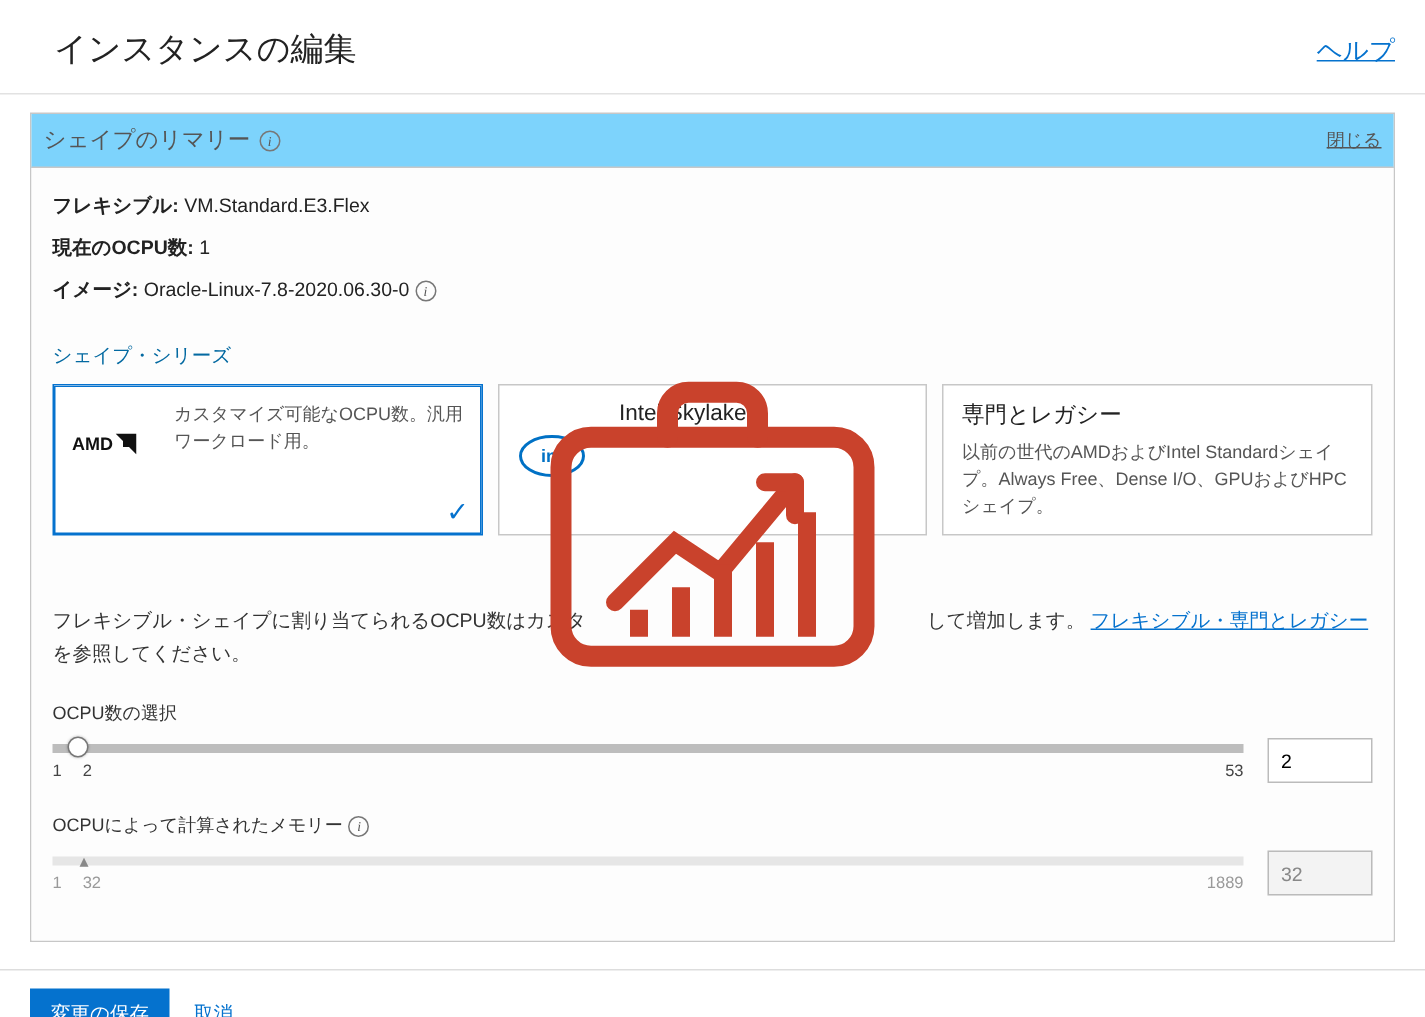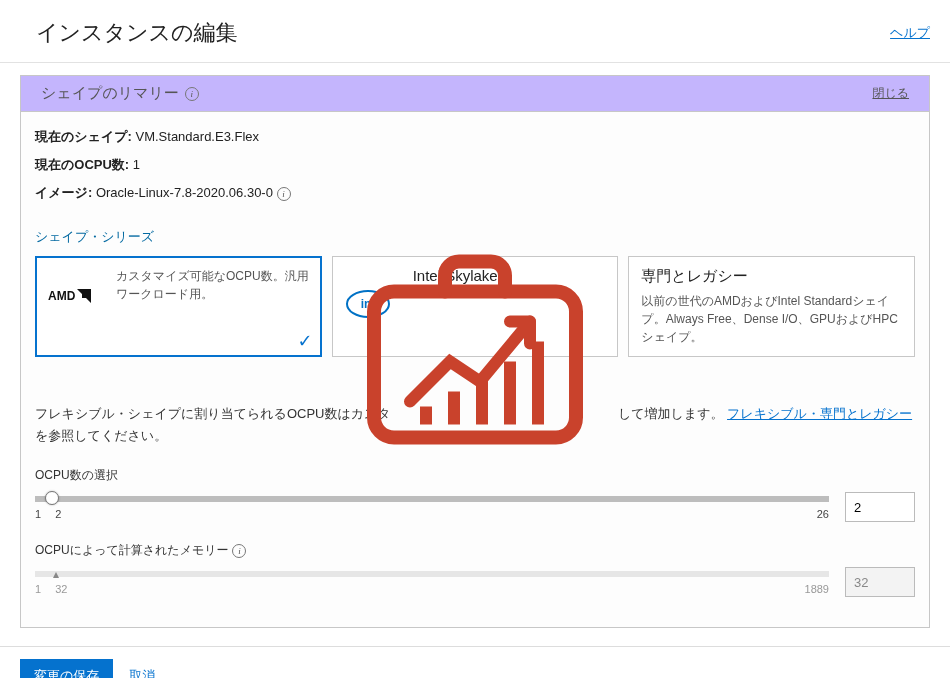--- a/index.html
+++ b/index.html
@@ -17,31 +17,31 @@
       padding: 18px 20px 14px 36px;
       border-bottom: 1px solid #e2e2e2;
     }
     .page-title {
       font-size: 22px;
       font-weight: 400;
     }
     .help-link {
       color: #0572ce;
       text-decoration: underline;
-      font-size: 13px;
+      font-size: 17px;
       cursor: pointer;
     }
     .panel {
       margin: 12px 20px 0 20px;
       border: 1px solid #c7c7c7;
     }
     .panel-header {
-      background: #c4b5fd;
+      background: #7dd3fc;
       border-bottom: 1px solid #c7c7c7;
-      padding: 8px 20px;
+      padding: 8px 8px;
       display: flex;
       justify-content: space-between;
       align-items: center;
     }
     .panel-title {
       font-size: 15px;
       color: #555;
       display: flex;
       align-items: center;
       gap: 6px;
@@ -249,21 +249,21 @@
   <div class="panel-header">
     <div class="panel-title">
       <span>シェイプのリマリー</span>
       <span class="info-icon">i</span>
     </div>
     <a class="close-link">閉じる</a>
   </div>
 
   <div class="panel-body">
     <div class="kv-row">
-      <span class="kv-label">現在のシェイプ:</span>
+      <span class="kv-label">フレキシブル:</span>
       <span class="kv-value">VM.Standard.E3.Flex</span>
     </div>
     <div class="kv-row">
       <span class="kv-label">現在のOCPU数:</span>
       <span class="kv-value">1</span>
     </div>
     <div class="kv-row">
       <span class="kv-label">イメージ:</span>
       <span class="kv-value">Oracle-Linux-7.8-2020.06.30-0</span>
       <span class="info-icon">i</span>
@@ -319,21 +319,21 @@
       <div class="slider-row">
         <div class="slider-track-wrap">
           <div class="slider-track">
             <div class="slider-thumb" style="left:10px;"></div>
           </div>
           <div class="slider-legend">
             <div class="legend-left">
               <span>1</span>
               <span>2</span>
             </div>
-            <span>26</span>
+            <span>53</span>
           </div>
         </div>
         <input class="value-input" value="2" style="">
       </div>
     </div>
 
     <div class="slider-block">
       <div class="slider-label">
         <span>OCPUによって計算されたメモリー</span>
         <span class="info-icon">i</span>

